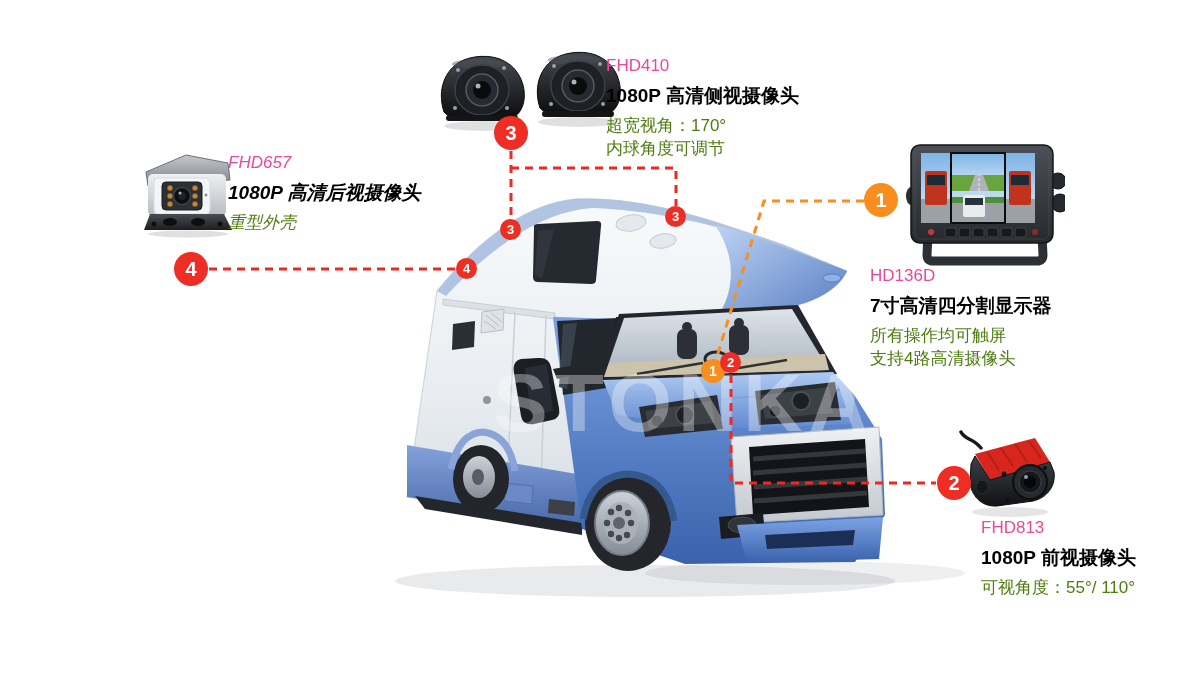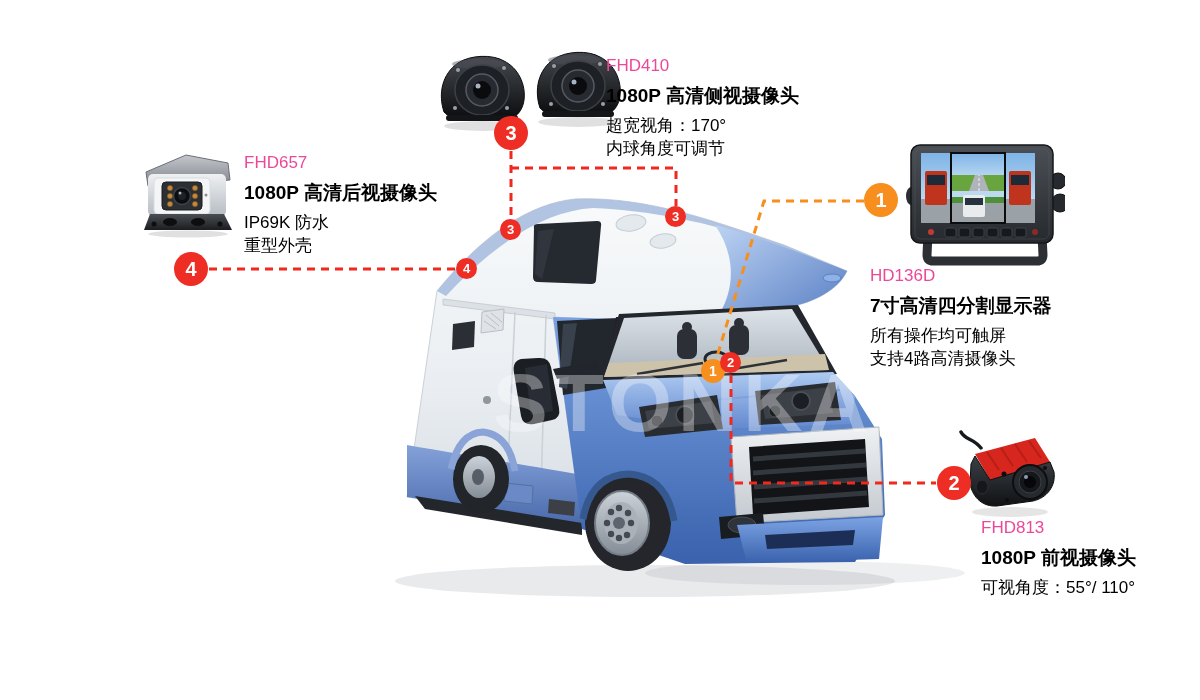--- a/index.html
+++ b/index.html
@@ -5,23 +5,23 @@
   html,body{margin:0;padding:0;background:#ffffff;}
   .canvas{
     position:relative;width:1200px;height:700px;background:#ffffff;overflow:hidden;
     font-family:"Liberation Sans","DejaVu Sans",sans-serif;
   }
   .abs{position:absolute;}
   
   .info{position:absolute;z-index:6;}
   .model{color:#ec4899;font-size:17px;margin:0 0 7px 0;}
   .title{color:#000;font-size:19px;font-weight:bold;margin:0 0 5px 0;}
-  .spec{color:#000000;font-size:17px;line-height:23px;}
+  .spec{color:#4d7c0f;font-size:17px;line-height:23px;}
   .info-side{left:606px;top:56px;}
-  .info-rear{left:244px;top:153px;}
+  .info-rear{left:228px;top:153px;font-style:italic;}
   .info-monitor{left:870px;top:266px;}
   .info-front{left:981px;top:518px;}
   
   .badge{
     position:absolute;border-radius:50%;color:#fff;font-weight:bold;z-index:7;
     display:flex;align-items:center;justify-content:center;line-height:1;
   }
   .badge.big{width:34px;height:34px;font-size:20px;}
   .badge.small{width:21px;height:21px;font-size:13px;}
   .badge.small1{width:24px;height:24px;font-size:14px;}
@@ -377,21 +377,20 @@
   <div class="info info-side">
     <div class="model">FHD410</div>
     <div class="title">1080P 高清侧视摄像头</div>
     <div class="spec">超宽视角：170°</div>
     <div class="spec">内球角度可调节</div>
   </div>
 
   <div class="info info-rear">
     <div class="model">FHD657</div>
     <div class="title">1080P 高清后视摄像头</div>
-    <div class="spec">IP69K 防水</div>
     <div class="spec">重型外壳</div>
   </div>
 
   <div class="info info-monitor">
     <div class="model">HD136D</div>
     <div class="title">7寸高清四分割显示器</div>
     <div class="spec">所有操作均可触屏</div>
     <div class="spec">支持4路高清摄像头</div>
   </div>
 

